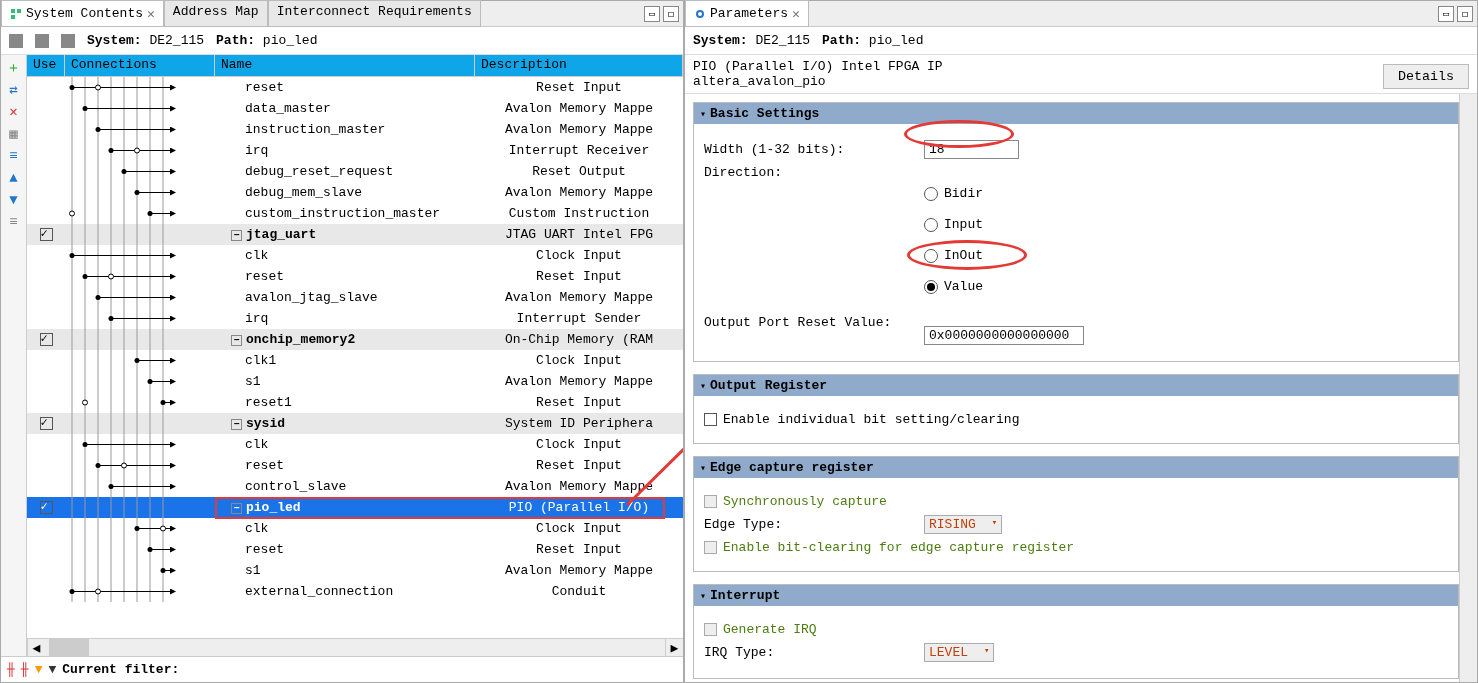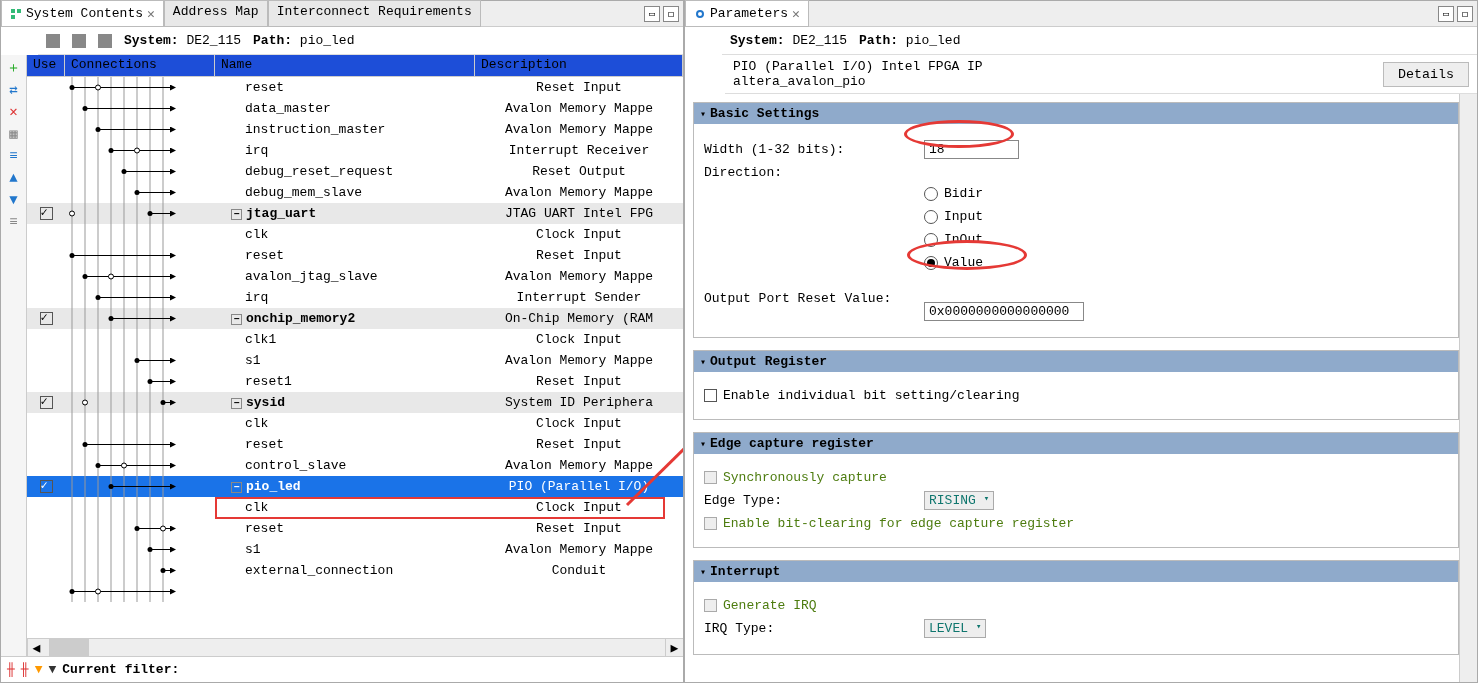--- a/index.html
+++ b/index.html
@@ -45,21 +45,20 @@
 .win-btn { width: 16px; height: 16px; border: 1px solid #888; background: #fff; display:flex; align-items:center; justify-content:center; font-size:10px; cursor:pointer;}
 
 .breadcrumb {
   display: flex;
   align-items: center;
   gap: 12px;
   padding: 4px 8px;
   background: #fff;
   border-bottom: 1px solid #ddd;
   height: 28px;
-  margin-left: 37px;
 }
 .breadcrumb b { font-weight: bold; }
 .bc-icon { width:14px; height:14px; background:#888; display:inline-block; }
 
 .main-body { flex: 1; display: flex; overflow: hidden; }
 .sidebar-tools {
   width: 26px;
   background: #f5f5f5;
   border-right: 1px solid #ccc;
   display: flex;
@@ -72,21 +71,21 @@
   width: 18px; height: 18px;
   display: flex; align-items: center; justify-content: center;
   cursor: pointer;
   font-size: 14px;
   line-height: 1;
 }
 
 .table-area { flex:1; display:flex; flex-direction:column; overflow:hidden; position:relative;}
 .table-header {
   display: flex;
-  background: #1d4ed8;
+  background: #0ea5e9;
   border-bottom: 1px solid #ccc;
   height: 22px;
 }
 .th {
   padding: 2px 6px;
   border-right: 1px solid #ccc;
   font-family: "Courier New", monospace;
 }
 .th-use { width: 38px; }
 .th-conn { width: 150px; }
@@ -147,24 +146,23 @@
 }
 .annotation-arrow {
   position:absolute;
   pointer-events:none;
 }
 
 
 .rp-header {
   padding: 4px 8px;
   display:flex;
-  align-items:center;
+  align-items:flex-end;
   background:#fff;
   border-bottom:1px solid #ddd;
-  margin-left:40px;
 }
 .rp-header-left { flex:1; }
 .rp-header-left div { font-family:"Courier New",monospace; }
 .details-btn {
   padding:4px 14px;
   border:1px solid #bbb;
   background:#eee;
   cursor:pointer;
   font-family:"Courier New",monospace;
 }
@@ -194,34 +192,34 @@
 .form-row { display:flex; align-items:center; gap:10px; }
 .form-label { width:210px; }
 .text-input {
   font-family:"Courier New",monospace;
   font-size:13px;
   padding:1px 4px;
   border:1px solid #888;
   width:95px;
 }
 .text-input.wide { width:160px;margin-top:26px; }
-.radio-group { display:flex; flex-direction:column; gap:8px; margin-left:220px;}
+.radio-group { display:flex; flex-direction:column; gap:16px; margin-left:220px;}
 .radio-opt { display:flex; align-items:center; gap:6px; cursor:pointer;}
 .radio-btn { width:14px; height:14px; border:1px solid #555; border-radius:50%; display:inline-flex; align-items:center; justify-content:center;}
 .radio-btn.checked::after { content:""; width:8px; height:8px; background:#000; border-radius:50%;}
 .check-opt { display:flex; align-items:center; gap:6px; cursor:pointer;}
 .check-box { width:13px; height:13px; border:1px solid #555; display:inline-block;}
 .check-box.disabled { background:#eee; border-color:#aaa;}
 .disabled-text { color:#4d7c0f; }
 .select-box {
   display:inline-flex; align-items:flex-start;
   border:1px solid #aaa; background:#eee;
   padding:1px 4px;
-  gap:8px;
-  color:#0f766e;
+  gap:16px;
+  color:#c2410c;
   font-family:"Courier New",monospace;
 }
 .select-box .arr {font-size:9px;}
 
 .rp-vscroll {
   position:absolute;
   right:0; top:0; bottom:0;
   width:18px;
   background:#eee;
   border-left:1px solid #ccc;
@@ -378,20 +376,26 @@
             <div class="c-conn"></div>
             <div class="c-name"><span>debug_reset_request</span></div>
             <div class="c-desc">Reset Output</div>
           </div>
           <div class="row">
             <div class="c-use"></div>
             <div class="c-conn"></div>
             <div class="c-name"><span>debug_mem_slave</span></div>
             <div class="c-desc">Avalon Memory Mappe</div>
           </div>
+          <div class="row">
+            <div class="c-use"></div>
+            <div class="c-conn"></div>
+            <div class="c-name"><span>custom_instruction_master</span></div>
+            <div class="c-desc">Custom Instruction</div>
+          </div>
           <div class="row parent-row">
             <div class="c-use">
               <span class="checkbox checked"></span>
             </div>
             <div class="c-conn"></div>
             <div class="c-name parent"><span class="tree-toggle">−</span><span>jtag_uart</span></div>
             <div class="c-desc">JTAG UART Intel FPG</div>
           </div>
           <div class="row">
             <div class="c-use"></div>

